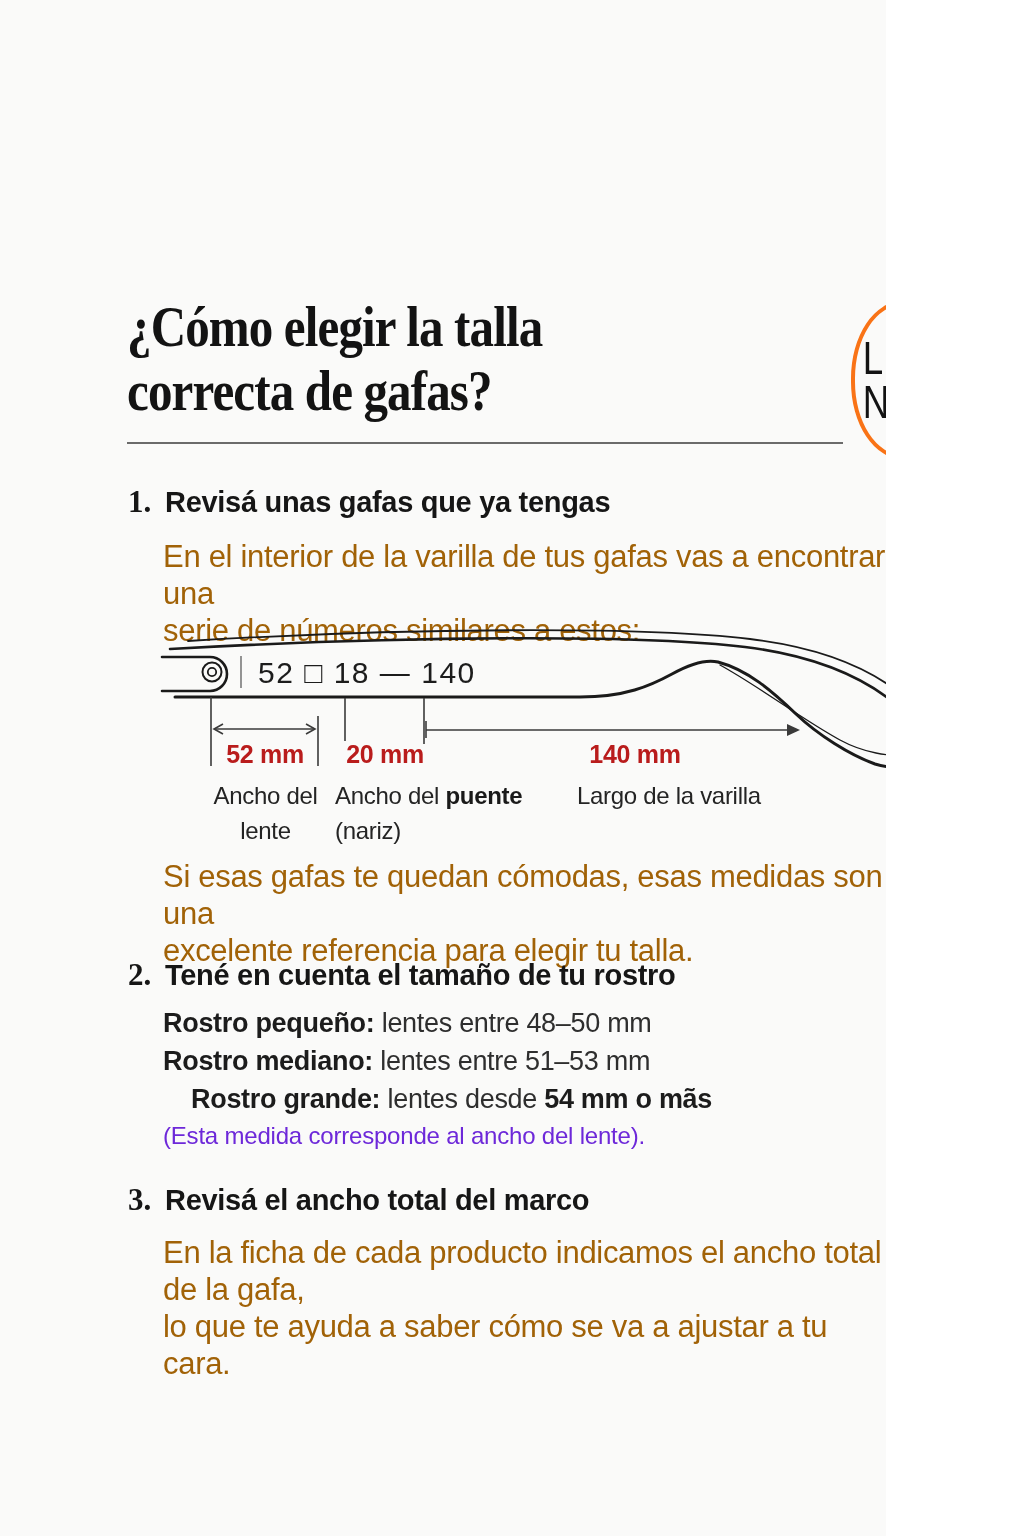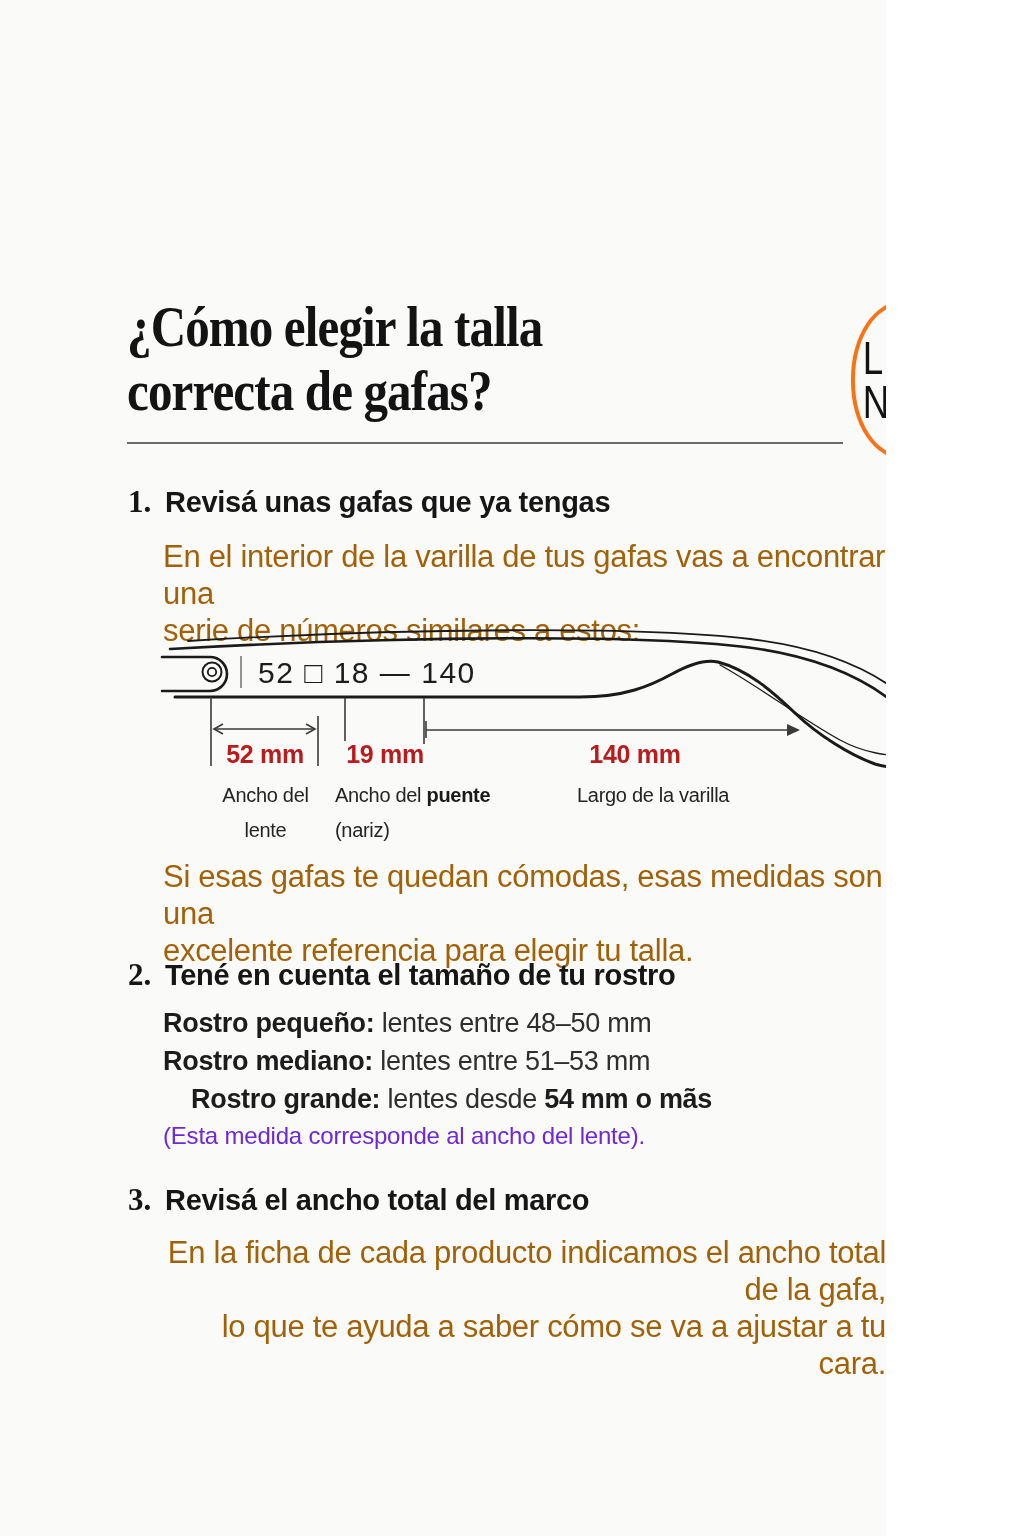--- a/index.html
+++ b/index.html
@@ -87,21 +87,21 @@
     width:860px;height:272px;
   }
   .diagram svg{position:absolute;left:0;top:0;}
   .dim-value{
     position:absolute;top:148px;
     font-weight:700;font-size:25px;color:#b91c1c;
     text-align:center;letter-spacing:-0.3px;
   }
   .dim-label{
     position:absolute;top:186px;
-    font-size:20px;line-height:35px;color:#242424;
+    font-size:24px;line-height:35px;color:#242424;
     letter-spacing:-0.3px;white-space:pre-line;
   }
   .dim-label b{color:#1a1a1a;}
 </style>
 </head>
 <body>
 
 <div class="page">
 
   <div class="title">¿Cómo elegir la talla
@@ -150,21 +150,21 @@
         <path d="M 206,132 L 215,137 L 206,142"></path>
         <line x1="245" y1="106" x2="245" y2="149"></line>
         <line x1="324" y1="106" x2="324" y2="152"></line>
         <line x1="326" y1="129" x2="326" y2="146"></line>
         <line x1="326" y1="138" x2="698" y2="138"></line>
       </g>
       <polygon points="700,138 687,132 687,144" fill="#3a3a3a"></polygon>
     </svg>
 
     <div class="dim-value" style="left:110px;width:110px;">52 mm</div>
-    <div class="dim-value" style="left:230px;width:110px;">19 mm</div>
+    <div class="dim-value" style="left:230px;width:110px;">20 mm</div>
     <div class="dim-value" style="left:470px;width:130px;">140 mm</div>
 
     <div class="dim-label" style="left:88px;width:155px;text-align:center;">Ancho del
 lente</div>
     <div class="dim-label" style="left:477px;width:280px;">Largo de la varilla</div>
     <div class="dim-label" style="left:235px;width:240px;"><span>Ancho del </span><b>puente</b><br><span>(nariz)</span></div>
   </div>
 
   <div class="body-text" style="top:858px;">Si esas gafas te quedan cómodas, esas medidas son una
 excelente referencia para elegir tu talla.</div>
@@ -175,16 +175,16 @@
   </div>
   <div class="list-item" style="top:1006px;"><b>Rostro pequeño:</b><span> lentes entre 48–50 mm</span></div>
   <div class="list-item" style="top:1044px;"><b>Rostro mediano:</b><span> lentes entre 51–53 mm</span></div>
   <div class="list-item" style="top:1082px;margin-left:28px;"><b>Rostro grande:</b><span> lentes desde </span><b>54 mm o mãs</b></div>
   <div class="footnote" style="top:1122px;">(Esta medida corresponde al ancho del lente).</div>
 
   <div class="sec-head" style="top:1182px;">
     <span class="sec-num">3.</span>
     <span class="sec-title">Revisá el ancho total del marco</span>
   </div>
-  <div class="body-text" style="top:1234px;text-align:right;">En la ficha de cada producto indicamos el ancho total de la gafa,
+  <div class="body-text" style="top:1234px;">En la ficha de cada producto indicamos el ancho total de la gafa,
 lo que te ayuda a saber cómo se va a ajustar a tu cara.</div>
 
 </div>
 
 </body></html>

